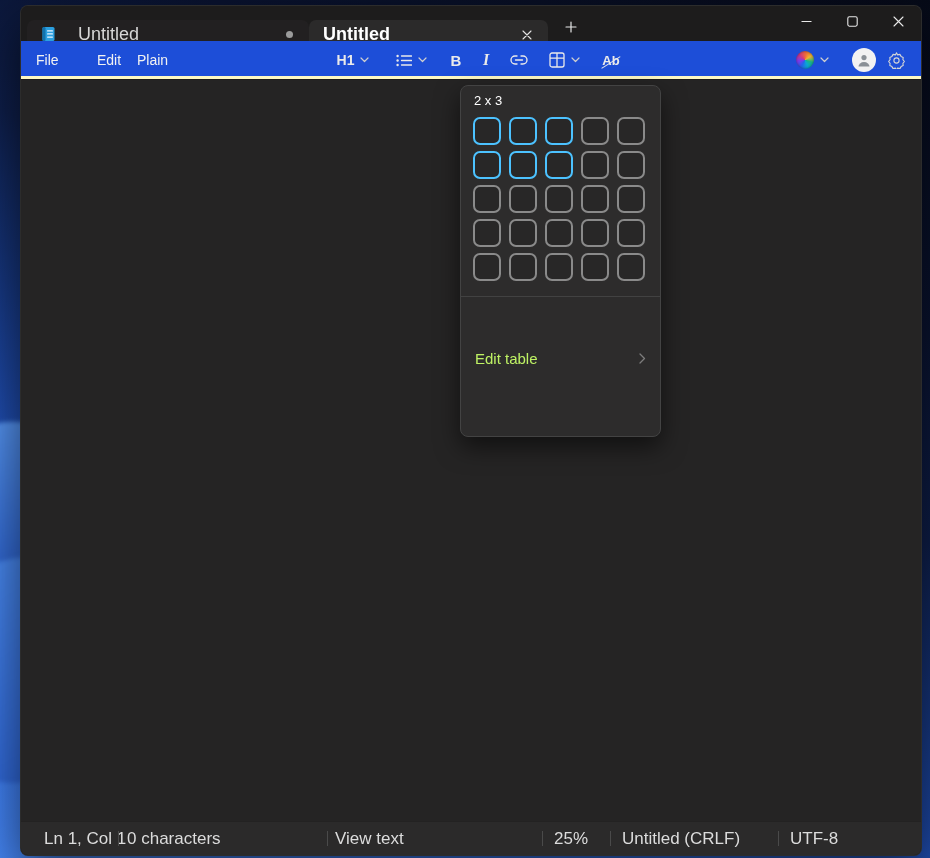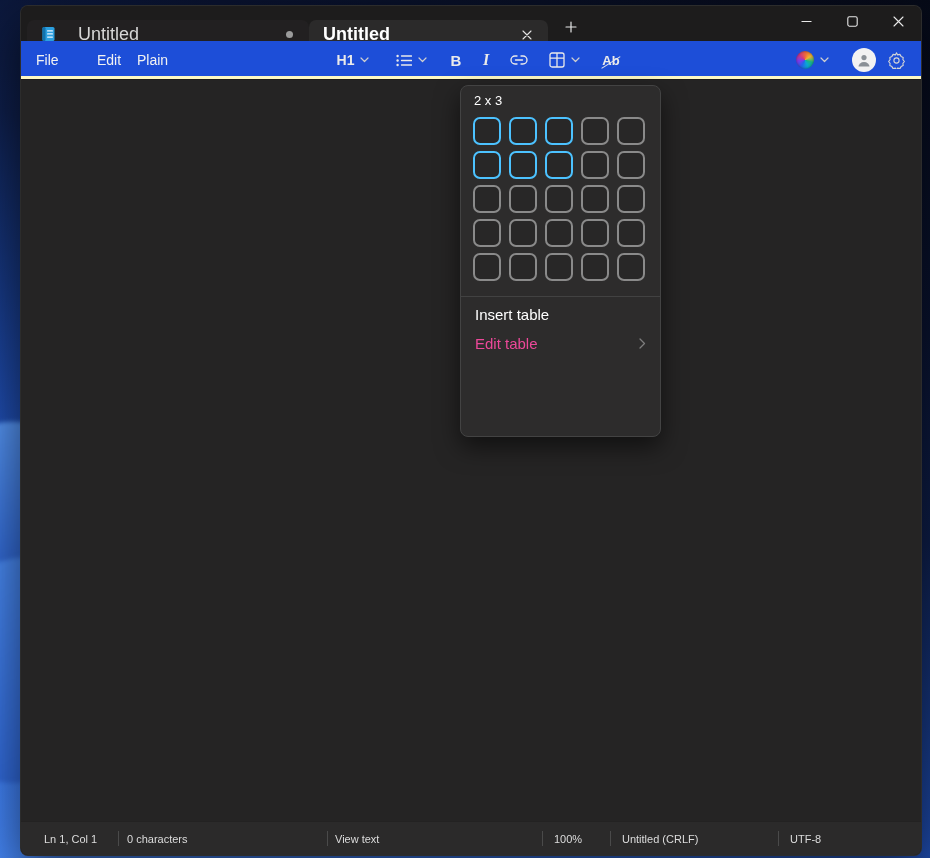--- a/index.html
+++ b/index.html
@@ -68,21 +68,21 @@
     box-shadow: inset 0 0 3px rgba(0,0,0,.45); }
   .avatar-circle { width: 24px; height: 24px; border-radius: 50%; background: #f2f2f2;
     display: flex; align-items: center; justify-content: center; overflow: hidden; }
 
   
   .editor { position: absolute; top: 74px; left: 0; right: 0; bottom: 34px;
     background: #252424; }
 
   
   .statusbar { position: absolute; left: 0; bottom: 0; width: 100%; height: 34px;
-    background: #2b2a2a; border-top: 1px solid #232222; font-size: 11px;
+    background: #2b2a2a; border-top: 1px solid #232222; font-size: 17px;
     color: #dcdcdc; }
   .sb-item { position: absolute; top: 50%; transform: translateY(-50%);
     white-space: nowrap; }
   .sb-sep { position: absolute; top: 9px; width: 1px; height: 15px; background: #4a4a4a; }
 
   
   .table-dropdown { position: absolute; left: 439px; top: 79px; width: 201px;
     height: 352px; background: #2d2c2c; border: 1px solid #434343;
     border-radius: 8px; box-shadow: 0 10px 24px rgba(0,0,0,0.55); z-index: 20; text-align: center; }
   .dd-size-label { position: absolute; left: 13px; top: 7px; font-size: 13px;
@@ -91,21 +91,21 @@
     grid-template-columns: repeat(5, 28px); grid-auto-rows: 28px;
     column-gap: 8px; row-gap: 6px; }
   .grid-cell { border: 2px solid var(--grid-gray, #8a8a8a); border-radius: 7px;
     background: #282727; }
   .grid-cell.selected { border-color: var(--accent, #4cc2ff); }
   .dd-divider { position: absolute; left: 0; top: 210px; width: 100%; height: 1px;
     background: #424242; }
   .dd-item { position: absolute; left: 0; width: 100%; height: 31px; display: flex;
     align-items: center; padding: 0 14px; font-size: 15px; }
   .dd-item.insert { top: 213px; color: #ffffff; }
-  .dd-item.edit { top: 242px; color: #ec4899; }
+  .dd-item.edit { top: 257px; color: #bef264; }
   .dd-chevron-right { margin-left: auto; display: flex; }
 </style>
 </head>
 <body>
 
 <div class="wp-blob b1"></div>
 <div class="wp-blob b2"></div>
 
 <div class="window">
 
@@ -238,21 +238,21 @@
 
   <div class="editor"></div>
 
   <div class="statusbar">
     <span class="sb-item" style="left:23px">Ln 1, Col 1</span>
     <span class="sb-sep" style="left:97px"></span>
     <span class="sb-item" style="left:106px">0 characters</span>
     <span class="sb-sep" style="left:306px"></span>
     <span class="sb-item" style="left:314px">View text</span>
     <span class="sb-sep" style="left:521px"></span>
-    <span class="sb-item" style="left:533px">100%</span>
+    <span class="sb-item" style="left:533px">25%</span>
     <span class="sb-sep" style="left:589px"></span>
     <span class="sb-item" style="left:601px">Untitled (CRLF)</span>
     <span class="sb-sep" style="left:757px"></span>
     <span class="sb-item" style="left:769px">UTF-8</span>
   </div>
 
   <div class="table-dropdown">
     <span class="dd-size-label">2 x 3</span>
     <div class="size-grid">
         <div class="grid-cell selected"></div>
@@ -275,23 +275,20 @@
         <div class="grid-cell"></div>
         <div class="grid-cell"></div>
         <div class="grid-cell"></div>
         <div class="grid-cell"></div>
         <div class="grid-cell"></div>
         <div class="grid-cell"></div>
         <div class="grid-cell"></div>
         <div class="grid-cell"></div>
       </div>
     <div class="dd-divider"></div>
-    <div class="dd-item insert">
-      <span>Insert table</span>
-    </div>
     <div class="dd-item edit">
       <span>Edit table</span>
       <span class="dd-chevron-right">
         <svg width="7" height="11" viewBox="0 0 7 11">
           <path d="M1 1l4.5 4.5L1 10" fill="none" stroke="#7d7d7d" stroke-width="1.3" stroke-linecap="round" stroke-linejoin="round"></path>
         </svg>
       </span>
     </div>
   </div>
 

